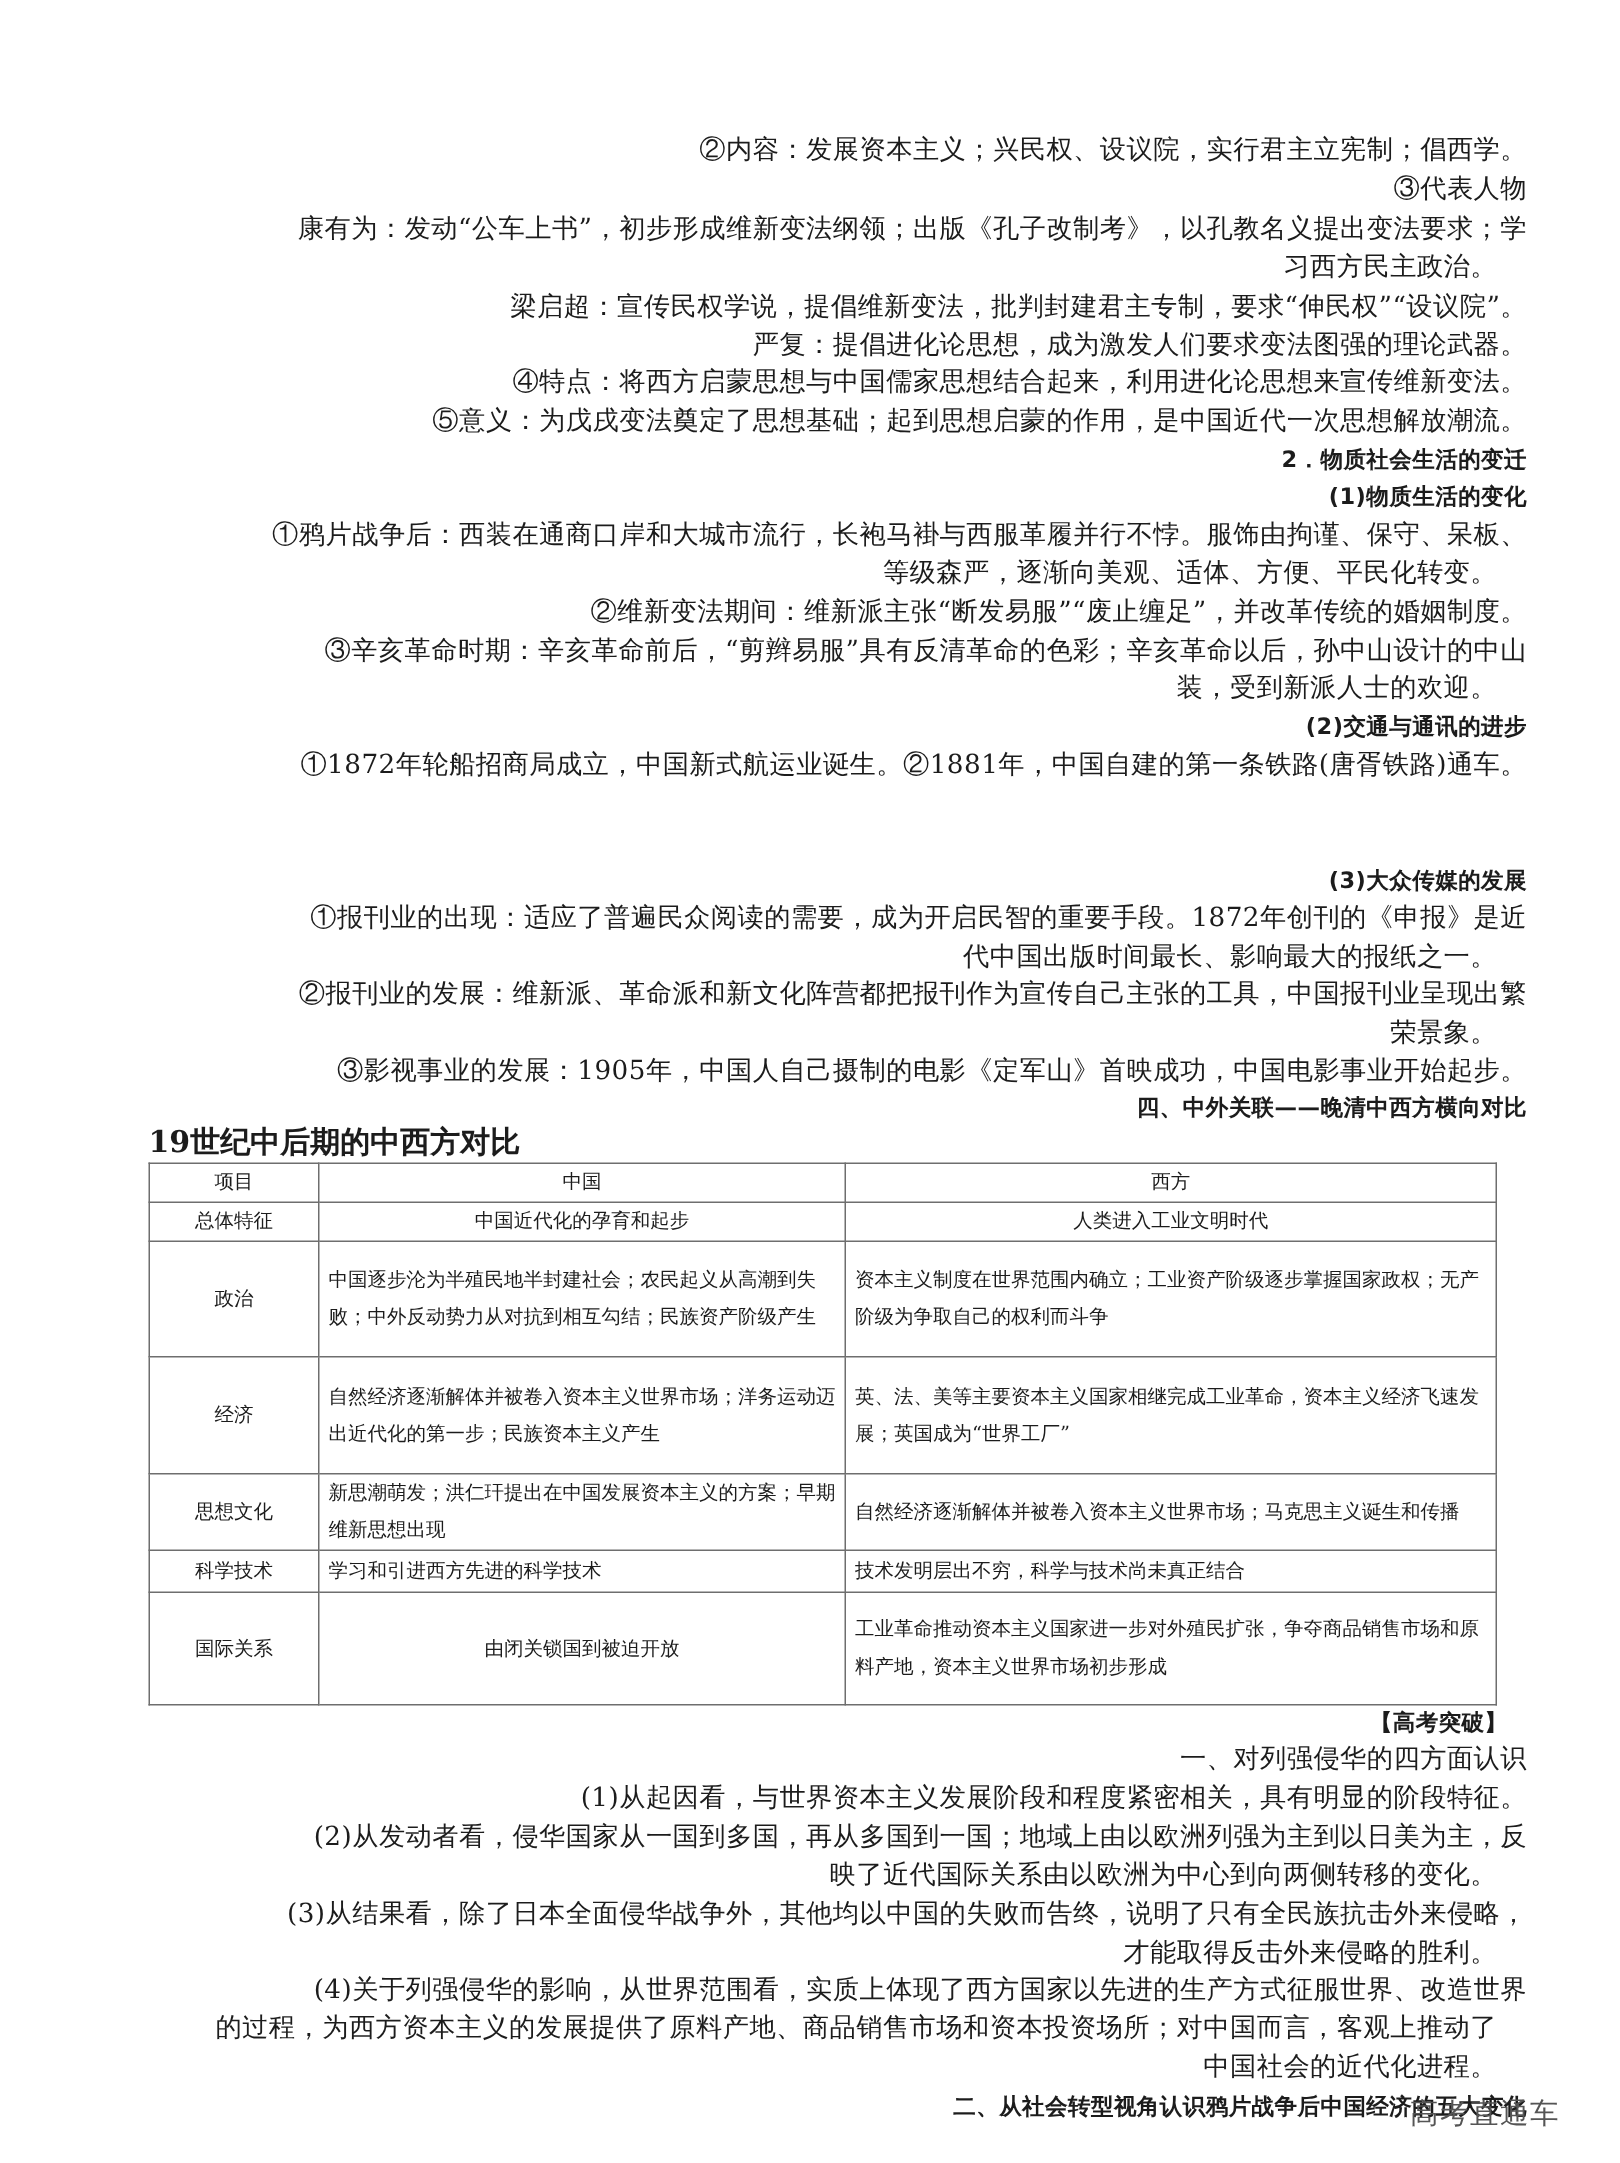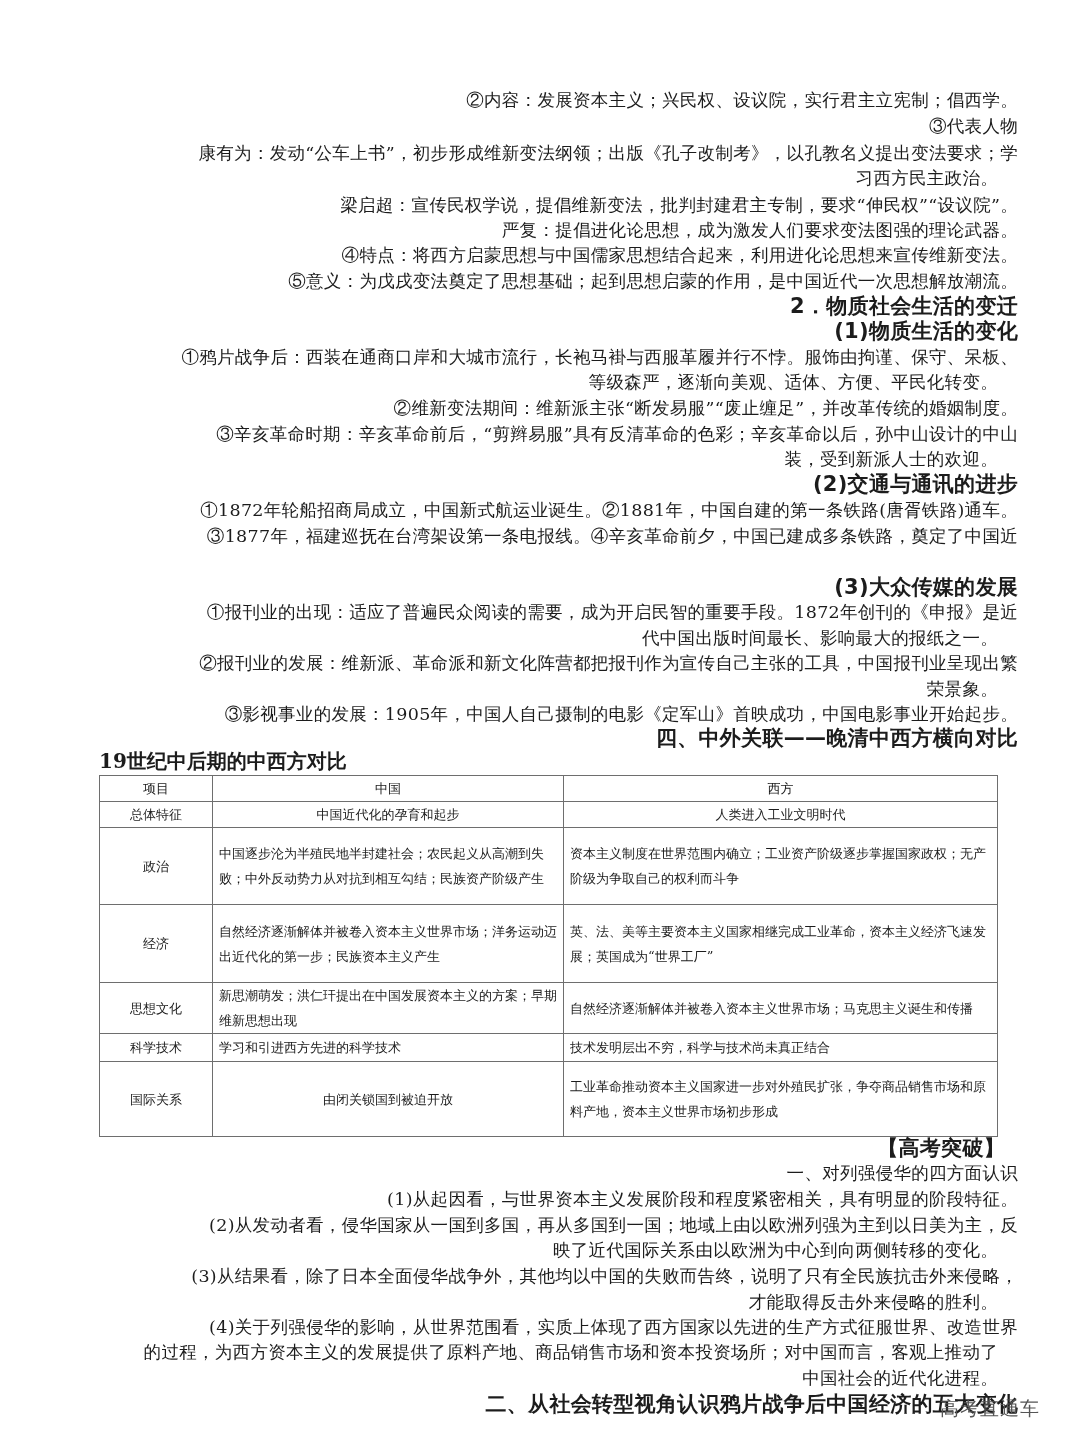--- a/index.html
+++ b/index.html
@@ -9,21 +9,21 @@
     color:#1c1c1c;
   }
   .page { position:absolute; left:0; top:0; width:1080px; height:1442px; }
   .line {
     position:absolute; left:118px; width:880px;
     font-size:17.5px; line-height:25px; white-space:nowrap;
     letter-spacing:0.3px;
     text-align:right;
   }
   .indent { left:138px; }
-  .bold { font-weight:bold; font-family: "DejaVu Sans", "Liberation Sans", sans-serif; font-size:21px; }
+  .bold { font-weight:bold; font-family: "DejaVu Sans", "Liberation Sans", sans-serif; font-size:15px; }
   .table-title {
     position:absolute; left:99px; width:898px; top:748px; text-align:left;
     font-size:20px; font-weight:bold; line-height:26px;
     font-family: "DejaVu Serif", "Liberation Serif", serif;
   }
   table.cmp {
     position:absolute; left:99px; top:775px; width:898px;
     border-collapse:collapse; table-layout:fixed;
     font-size:13px; line-height:25px;
   }
@@ -52,21 +52,20 @@
   <div class="line indent" style="top:269px">⑤意义：为戊戌变法奠定了思想基础；起到思想启蒙的作用，是中国近代一次思想解放潮流。</div>
   <div class="line indent bold" style="top:294px">2．物质社会生活的变迁</div>
   <div class="line indent bold" style="top:319px">(1)物质生活的变化</div>
   <div class="line indent" style="top:345px">①鸦片战争后：西装在通商口岸和大城市流行，长袍马褂与西服革履并行不悖。服饰由拘谨、保守、呆板、</div>
   <div class="line" style="top:370px">等级森严，逐渐向美观、适体、方便、平民化转变。</div>
   <div class="line indent" style="top:396px">②维新变法期间：维新派主张“断发易服”“废止缠足”，并改革传统的婚姻制度。</div>
   <div class="line indent" style="top:422px">③辛亥革命时期：辛亥革命前后，“剪辫易服”具有反清革命的色彩；辛亥革命以后，孙中山设计的中山</div>
   <div class="line" style="top:447px">装，受到新派人士的欢迎。</div>
   <div class="line indent bold" style="top:472px">(2)交通与通讯的进步</div>
   <div class="line indent" style="top:498px">①1872年轮船招商局成立，中国新式航运业诞生。②1881年，中国自建的第一条铁路(唐胥铁路)通车。</div>
-  <div class="line indent" style="top:524px">③1877年，福建巡抚在台湾架设第一条电报线。④辛亥革命前夕，中国已建成多条铁路，奠定了中国近</div>
   <div class="line indent bold" style="top:575px">(3)大众传媒的发展</div>
   <div class="line indent" style="top:600px">①报刊业的出现：适应了普遍民众阅读的需要，成为开启民智的重要手段。1872年创刊的《申报》是近</div>
   <div class="line" style="top:626px">代中国出版时间最长、影响最大的报纸之一。</div>
   <div class="line indent" style="top:651px">②报刊业的发展：维新派、革命派和新文化阵营都把报刊作为宣传自己主张的工具，中国报刊业呈现出繁</div>
   <div class="line" style="top:677px">荣景象。</div>
   <div class="line indent" style="top:702px">③影视事业的发展：1905年，中国人自己摄制的电影《定军山》首映成功，中国电影事业开始起步。</div>
   <div class="line indent bold" style="top:726px">四、中外关联——晚清中西方横向对比</div>
 
   <div class="table-title">19世纪中后期的中西方对比</div>
 

